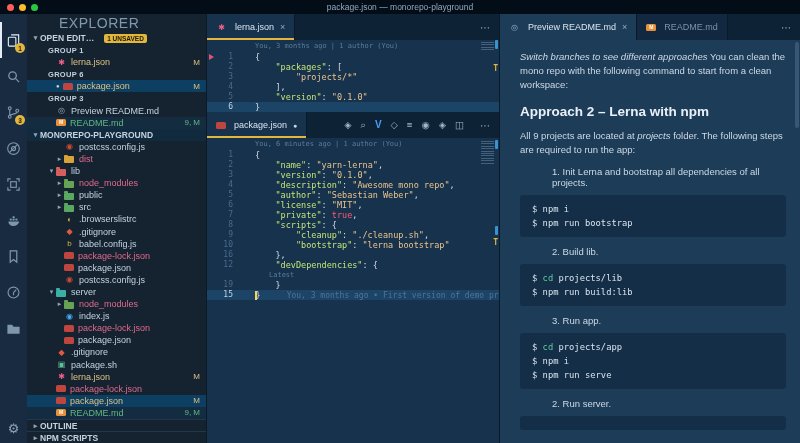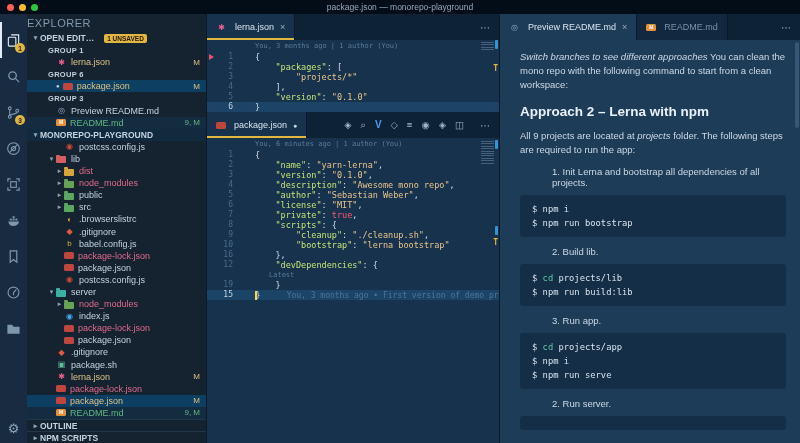--- a/index.html
+++ b/index.html
@@ -20,21 +20,21 @@
   .ab-item { position:relative; width:27px; height:36px; display:flex; align-items:center; justify-content:center; color:#7e97ac; }
   .ab-item.active { color:#e4edf5; box-shadow:inset 2px 0 0 #e4edf5; }
   .ab-item svg { width:15px; height:15px; }
   .ab-badge { position:absolute; right:2px; bottom:5px; min-width:10px; height:10px; border-radius:50%;
     background:#e2b73d; color:#241806; font-size:6.5px; font-weight:bold; display:flex; align-items:center; justify-content:center; }
   .ab-spacer { flex:1; }
   .ab-gear { width:27px; height:30px; display:flex; align-items:center; justify-content:center; color:#8ba2b8; font-size:13px; }
 
   
   .sidebar { width:180px; background:#152331; flex:0 0 auto; display:flex; flex-direction:column; border-right:1px solid #0b1a29; }
-  .sb-title { height:18px; line-height:19px; padding-left:0; font-size:11px; letter-spacing:.5px; color:#8299ad; }
+  .sb-title { height:18px; line-height:19px; padding-left:32px; font-size:14px; letter-spacing:.5px; color:#8299ad; }
   .sb-rows { flex:1; overflow:hidden; }
   .sb-row { height:12.1px; display:flex; align-items:center; font-size:9px; color:#c2d2df; white-space:nowrap; overflow:hidden; }
   .sb-row.sec { font-weight:bold; font-size:8.5px; color:#b6c8d6; }
   .sb-row.panel { border-top:1px solid #23374a; }
   .sb-row.grp { font-weight:bold; font-size:7.5px; color:#8aa0b4; letter-spacing:.3px; }
   .sb-row.root { font-weight:bold; font-size:8.5px; color:#dbe6ef; background:#122a3e; }
   .sb-row.sel { background:#0d3f63; }
   .sb-row.hl { background:#132c40; }
   .chev { width:9px; text-align:center; font-size:7px; color:#8ba5bb; flex:0 0 auto; }
   .dot { font-size:6px; color:#c7d6e2; margin-right:3px; }
@@ -233,30 +233,30 @@
             <span class="chev">▾</span>
             <span class="sb-label c-def">MONOREPO-PLAYGROUND</span>
           </div>
           <div class="sb-row file">
             <span style="width: 28px; flex: 0 0 auto;"></span>
             <span class="chev"></span>
             <span class="ficon" style="color: rgb(204, 75, 55);">◉</span>
             <span class="sb-label c-def">postcss.config.js</span>
           </div>
           <div class="sb-row file">
+            <span style="width: 28px; flex: 0 0 auto;"></span>
+            <span class="chev">▸</span>
+            <span class="ficon folder" style="color: rgb(217, 163, 60);"></span>
+            <span class="sb-label c-pink">dist</span>
+          </div>
+          <div class="sb-row file">
             <span style="width: 20px; flex: 0 0 auto;"></span>
             <span class="chev">▾</span>
             <span class="ficon folder" style="color: rgb(211, 95, 95);"></span>
             <span class="sb-label c-def">lib</span>
-          </div>
-          <div class="sb-row file">
-            <span style="width: 28px; flex: 0 0 auto;"></span>
-            <span class="chev">▸</span>
-            <span class="ficon folder" style="color: rgb(217, 163, 60);"></span>
-            <span class="sb-label c-pink">dist</span>
           </div>
           <div class="sb-row file">
             <span style="width: 28px; flex: 0 0 auto;"></span>
             <span class="chev">▸</span>
             <span class="ficon folder" style="color: rgb(103, 163, 85);"></span>
             <span class="sb-label c-pink">node_modules</span>
           </div>
           <div class="sb-row file">
             <span style="width: 28px; flex: 0 0 auto;"></span>
             <span class="chev">▸</span>

